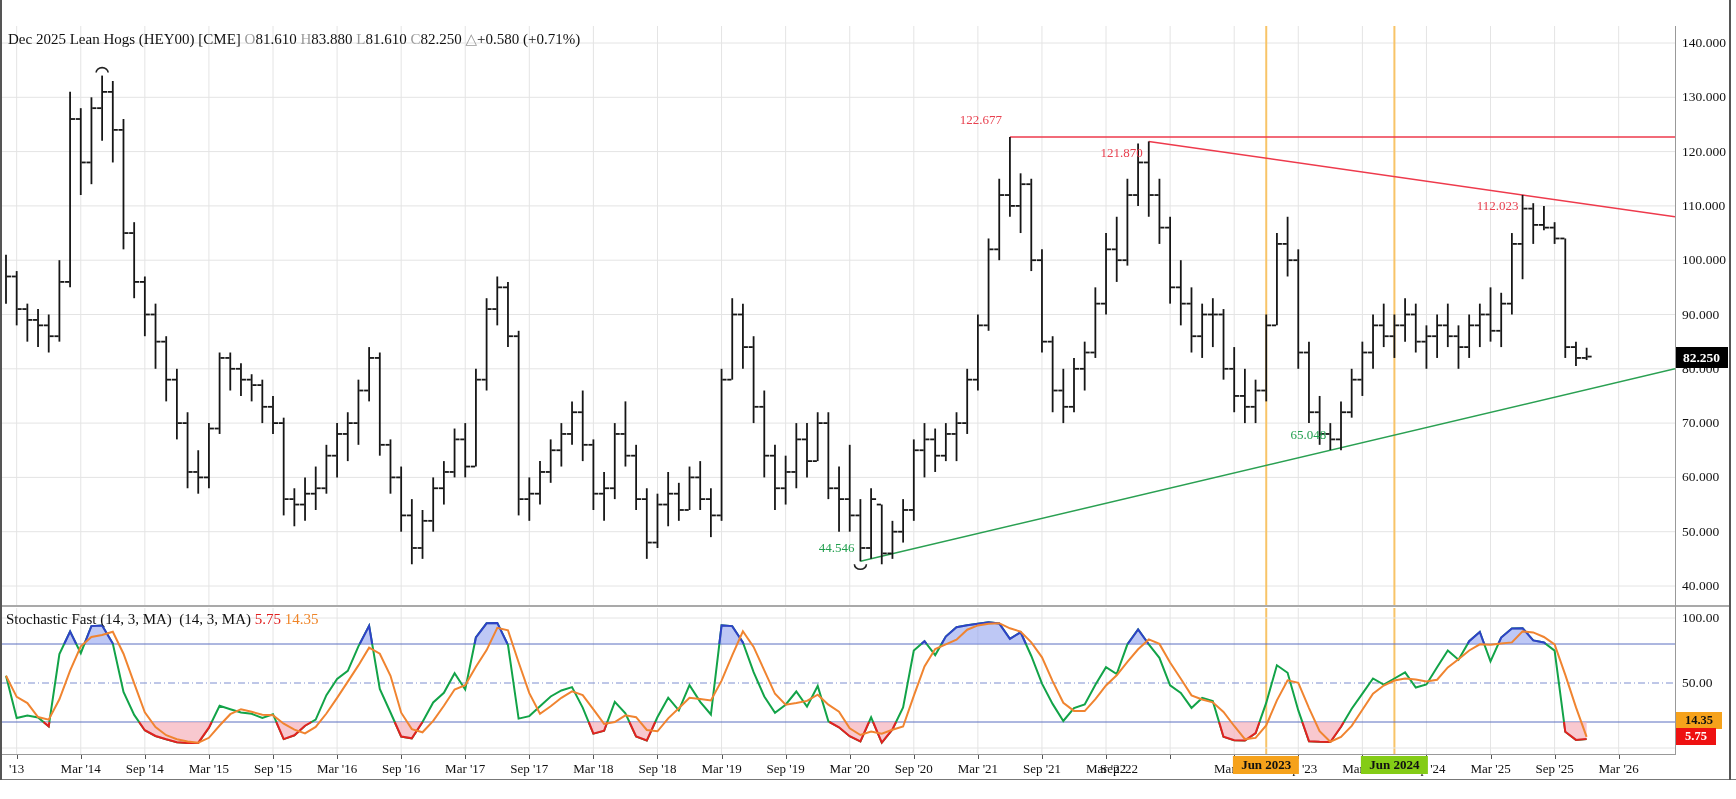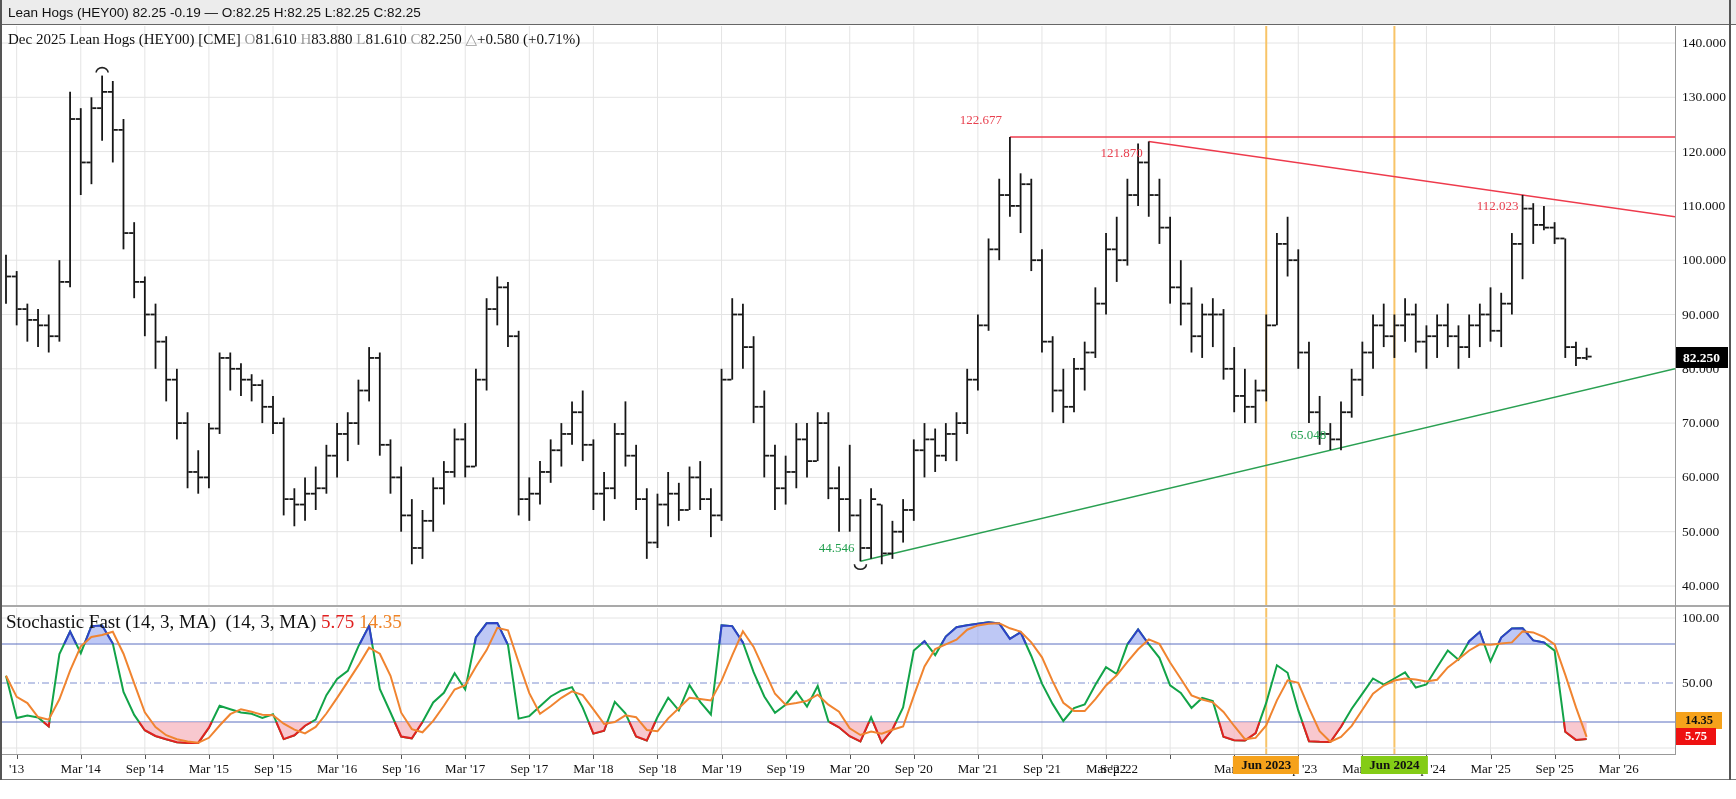--- a/index.html
+++ b/index.html
@@ -14,43 +14,40 @@
   #stoch-svg{position:absolute;left:0;top:582px;}
   #pane-separator{position:absolute;left:0;top:579px;width:1729px;height:2px;background:#a9a9a9;}
   #header-row{position:absolute;left:8px;top:4px;font-size:15px;white-space:pre;}
   #header-row .dim{color:#9a9a9a;}
   #header-row b{font-weight:normal;}
   .ylab{position:absolute;left:1682px;font-size:13.5px;color:#111;white-space:nowrap;}
   .slab{position:absolute;left:1682px;font-size:13.5px;color:#111;white-space:nowrap;}
   #last-badge{position:absolute;left:1675px;width:53px;height:21px;background:#000;color:#fff;
        font-size:13.5px;font-weight:bold;text-align:center;line-height:21px;}
   .ann{position:absolute;font-size:13px;white-space:nowrap;transform:translateX(-100%);}
-  #stoch-label{position:absolute;left:6px;top:585px;font-size:19px;white-space:pre;}
+  #stoch-label{position:absolute;left:6px;top:585px;font-size:15px;white-space:pre;}
   #axis-strip{position:absolute;left:0;top:729px;width:1729px;height:24px;background:#fff;}
   .xtick{position:absolute;top:0;width:1px;height:4px;background:#555;}
   .xlab{position:absolute;top:6px;font-size:13px;transform:translateX(-50%);white-space:nowrap;color:#111;}
   .event-badge{position:absolute;top:1px;transform:translateX(-50%);background:#f6a21b;color:#111;
        font-size:13px;font-weight:bold;padding:1px 8px;white-space:nowrap;}
   .stoch-badge{position:absolute;font-size:12.5px;font-weight:bold;text-align:center;}
   #axis-bottom-border{position:absolute;left:0;top:753px;width:1736px;height:1px;background:#777;}
   #right-axis-border{position:absolute;left:1675px;top:0;width:1px;height:729px;background:#999;}
   #win-left-border{position:absolute;left:0;top:0;width:2px;height:780px;background:#555;}
   #win-right-border{position:absolute;left:1729px;top:0;width:2px;height:780px;background:#555;}
   #status-bar{position:absolute;left:0;top:780px;width:1736px;height:19px;background:#dcdcdc;
        border-top:1px solid #999;box-sizing:border-box;display:flex;align-items:center;}
   #status-bar span{margin-left:8px;font-size:12px;color:#222;}
 </style>
 </head>
 <body>
 
 <div id="app">
 
-  <div id="title-bar" class="sans">
-    <span>Lean Hogs (HEY00) 82.25 -0.19 — O:82.25 H:82.25 L:82.25 C:82.25</span>
-  </div>
 
   <div id="chart-frame">
     <svg id="main-svg" width="1675" height="580">
         <line x1="0" y1="17" x2="1675" y2="17" stroke="#e4e4e4"></line>
         <line x1="0" y1="71.3" x2="1675" y2="71.3" stroke="#e4e4e4"></line>
         <line x1="0" y1="125.6" x2="1675" y2="125.6" stroke="#e4e4e4"></line>
         <line x1="0" y1="179.89999999999998" x2="1675" y2="179.89999999999998" stroke="#e4e4e4"></line>
         <line x1="0" y1="234.2" x2="1675" y2="234.2" stroke="#e4e4e4"></line>
         <line x1="0" y1="288.5" x2="1675" y2="288.5" stroke="#e4e4e4"></line>
         <line x1="0" y1="342.79999999999995" x2="1675" y2="342.79999999999995" stroke="#e4e4e4"></line>

